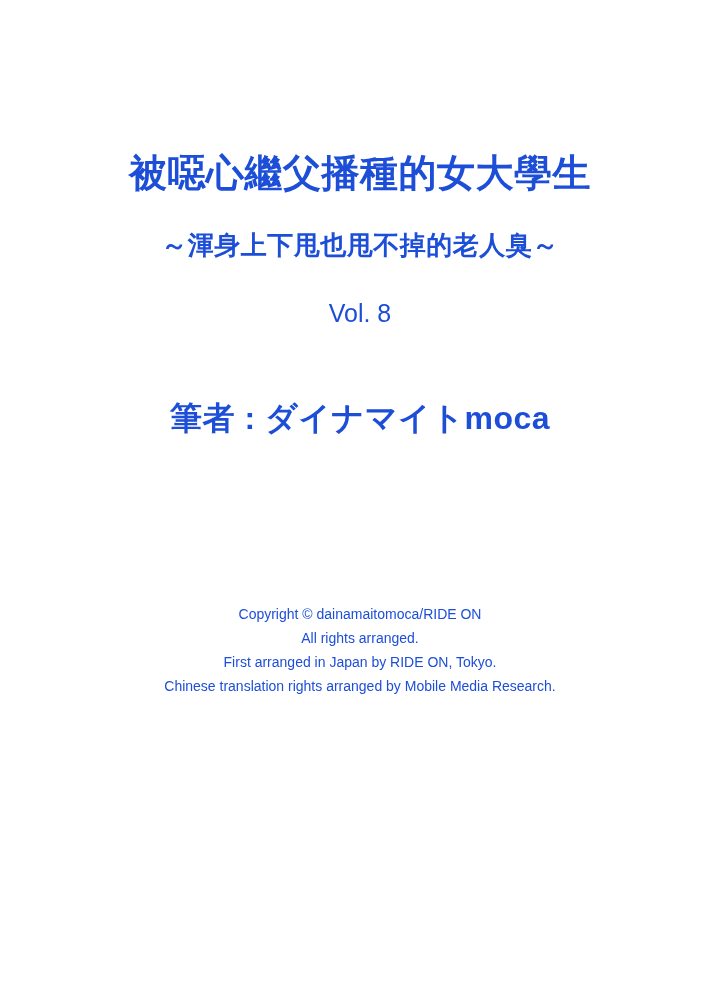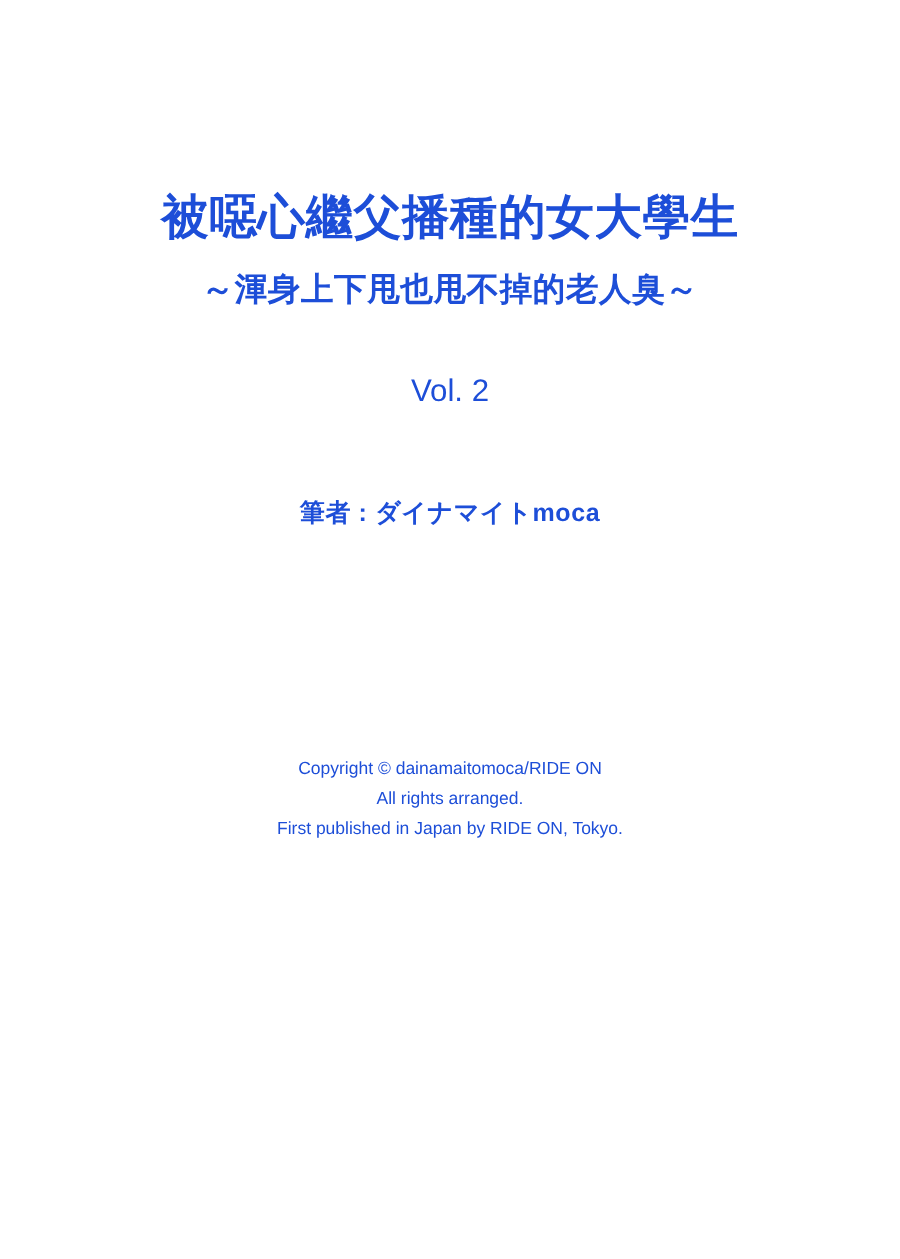--- a/index.html
+++ b/index.html
@@ -25,33 +25,33 @@
     margin: 0;
     white-space: nowrap;
   }
   .title {
     top: 132px;
     font-size: 38px;
     font-weight: 700;
     letter-spacing: 0.5px;
   }
   .subtitle {
-    top: 198px;
+    top: 212px;
     font-size: 26px;
     font-weight: 700;
     letter-spacing: 0.5px;
   }
   .volume {
     top: 283px;
     font-size: 25px;
     font-weight: 400;
   }
   .author {
     top: 381px;
-    font-size: 20px;
+    font-size: 32px;
     font-weight: 600;
     letter-spacing: 0.5px;
   }
   .copyright {
     position: absolute;
     top: 586px;
     left: 0;
     right: 0;
     text-align: center;
     font-size: 14px;
@@ -61,23 +61,24 @@
 </style>
 </head>
 <body>
 
 <div class="page">
 
   <h1 class="centered title">被噁心繼父播種的女大學生</h1>
 
   <h2 class="centered subtitle">～渾身上下甩也甩不掉的老人臭～</h2>
 
-  <div class="centered volume">Vol. 2</div>
+  <div class="centered volume">Vol. 8</div>
 
   <div class="centered author">筆者 : ダイナマイトmoca</div>
 
   <div class="copyright">
     <div>Copyright © dainamaitomoca/RIDE ON</div>
     <div>All rights arranged.</div>
-    <div>First published in Japan by RIDE ON, Tokyo.</div>
+    <div>First arranged in Japan by RIDE ON, Tokyo.</div>
+    <div>Chinese translation rights arranged by Mobile Media Research.</div>
   </div>
 
 </div>
 
 </body></html>

